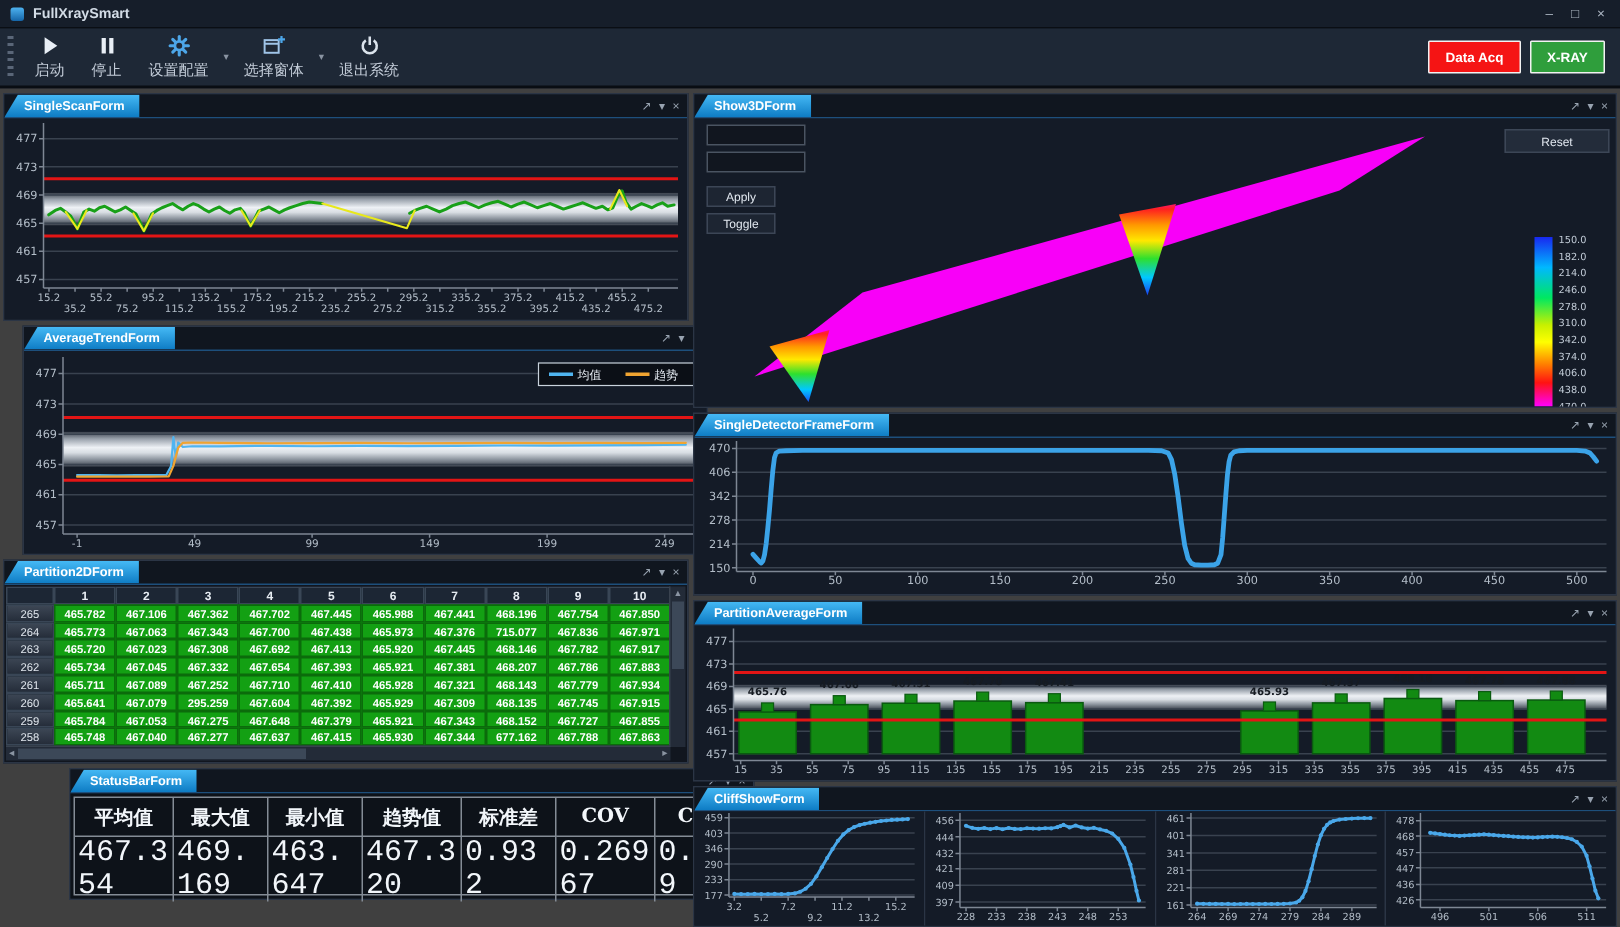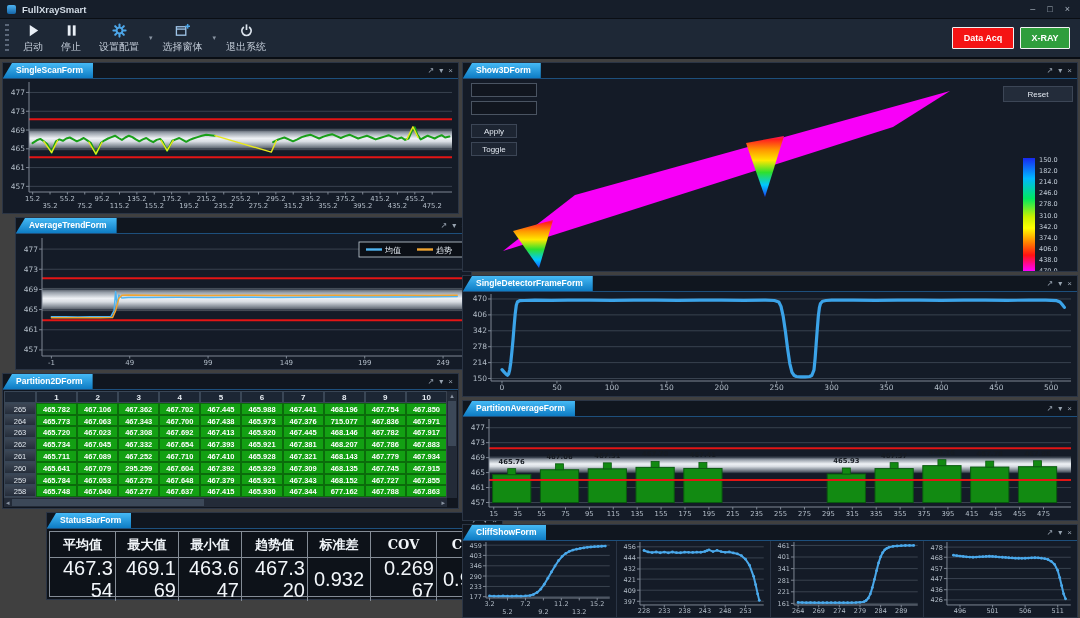--- a/index.html
+++ b/index.html
@@ -46,21 +46,21 @@
   .vscroll{position:absolute;top:1px;right:1px;bottom:10px;width:10px;background:#232b38;border-left:1px solid #39424f;}
   .varrow{display:block;color:#8a94a2;font-size:7px;text-align:center;line-height:9px;}
   .vthumb{position:absolute;top:10px;left:1px;right:1px;height:45px;background:#3c4858;}
   .hscroll{position:absolute;left:1px;right:11px;bottom:1px;height:9px;background:#232b38;border-top:1px solid #39424f;display:flex;align-items:center;}
   .harrow{color:#8a94a2;font-size:7px;line-height:9px;padding:0 2px;}
   .htrack{flex:1;position:relative;height:100%;}
   .hthumb{position:absolute;left:0;top:1px;bottom:1px;width:45%;background:#3c4858;}
   
   .statusgrid{position:absolute;inset:2px;display:grid;grid-template-columns:66px 63px 63px 66px 63px 66px 1fr;grid-template-rows:26px 1fr;background:#0d1219;border:1px solid #848c96;}
   .sh{border-right:1px solid #848c96;border-bottom:1px solid #848c96;color:#f2f6fa;font-family:"DejaVu Serif",serif;font-weight:bold;font-size:13px;display:flex;align-items:center;justify-content:center;}
-  .sv{border-right:1px solid #848c96;color:#f2f6fa;font-family:Liberation Sans, sans-serif;font-size:20px;line-height:1.08;display:flex;align-items:center;justify-content:center;text-align:right;word-break:break-all;padding:0 2px;}
+  .sv{border-right:1px solid #848c96;color:#f2f6fa;font-family:Liberation Mono, monospace;font-size:20px;line-height:1.08;display:flex;align-items:center;justify-content:center;text-align:left;word-break:break-all;padding:0 2px;}
   .sh:last-child,.sv:last-child{border-right:none;}
   
   .cliffrow{display:flex;}
   .cliffbox{flex:1;min-width:0;border-right:1px solid #2b3545;background:#141b27;}
   .cliffbox:last-child{border-right:none;}
 </style>
 </head>
 <body>
 
 <div class="app">

